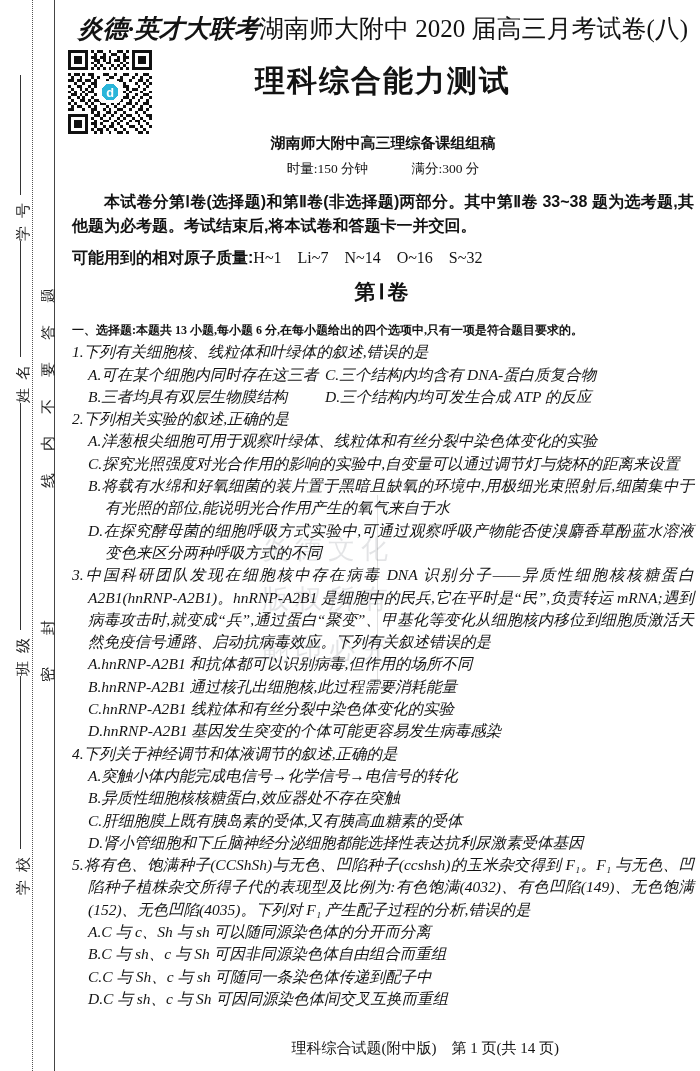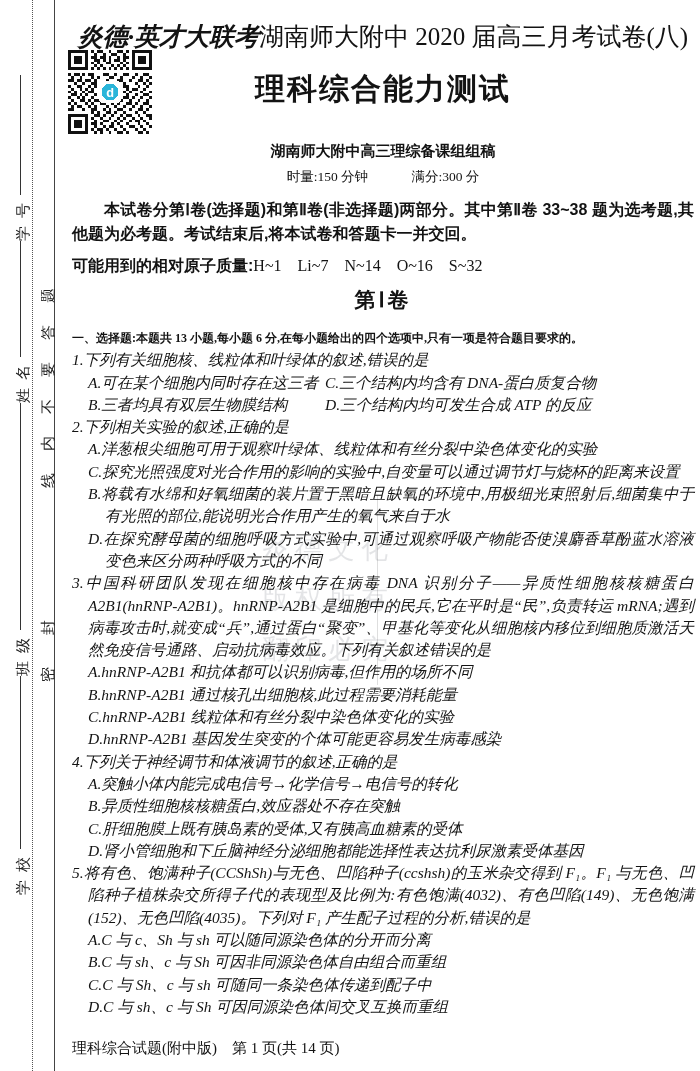--- a/index.html
+++ b/index.html
@@ -12,21 +12,21 @@
   .fields-rot{left:10px;top:905px;width:810px;height:26px;font-size:15px;line-height:26px;padding-left:10px;}
   .flabel{letter-spacing:8px;color:#222;}
   .fline{display:inline-block;border-top:1.3px solid #333;position:relative;top:-7px;}
   .fl1{width:173px;} .fl2{width:227px;} .fl3{width:116px;} .fl4{width:120px;}
   .seal-rot{left:36px;top:682px;width:400px;height:24px;font-size:15px;line-height:24px;color:#222;}
   .seal-l{letter-spacing:32px;} .seal-r{letter-spacing:22px;}
   .seal-gap{display:inline-block;width:100px;}
   
   .qr{position:absolute;left:66px;top:50px;}
   
-  .content{position:absolute;left:72px;top:8px;width:622px;}
+  .content{position:absolute;left:72px;top:0;width:622px;}
   .series-title{margin-top:14px;font-size:25px;line-height:30px;text-align:center;white-space:nowrap;}
   .brand{font-weight:900;font-style:italic;}
   .series-rest{font-weight:500;}
   .paper-title{margin-top:22px;font-size:30px;line-height:34px;font-weight:700;text-align:center;
                font-family:Liberation Mono, monospace;letter-spacing:2px;}
   .byline{margin-top:34px;font-size:15px;line-height:18px;font-weight:700;text-align:center;
           font-family:"Liberation Sans",sans-serif;}
   .meta{margin-top:9px;font-size:13.5px;line-height:16px;text-align:center;}
   .meta span{margin:0 20px;}
   .intro{margin-top:13px;font-size:16px;line-height:24px;font-weight:700;
@@ -40,21 +40,21 @@
   .stem{padding-left:16px;text-indent:-16px;text-align:justify;}
   .opt{margin-left:16px;padding-left:17px;text-indent:-17px;text-align:justify;}
   .opt-grid{display:grid;grid-template-columns:237px 1fr;margin-left:16px;}
   .opt-grid .opt{margin-left:0;}
   
   .watermark{position:absolute;left:258px;top:524px;width:140px;opacity:0.11;color:#0f172a;
              font-size:27px;line-height:50px;letter-spacing:6px;font-family:"Liberation Sans",sans-serif;
              text-align:center;pointer-events:none;}
   .wm-line{position:absolute;left:377px;top:495px;height:190px;border-left:1px solid rgba(0,0,0,0.13);}
   
-  .footer{position:absolute;left:72px;top:1038px;width:500px;text-align:left;
+  .footer{position:absolute;left:59px;top:1038px;width:500px;text-align:right;
           font-size:15px;line-height:20px;font-family:Liberation Serif, serif;}
 </style>
 </head>
 <body>
 
 <div class="page">
 
   <div class="dotted-line"></div>
   <div class="solid-line"></div>
 

